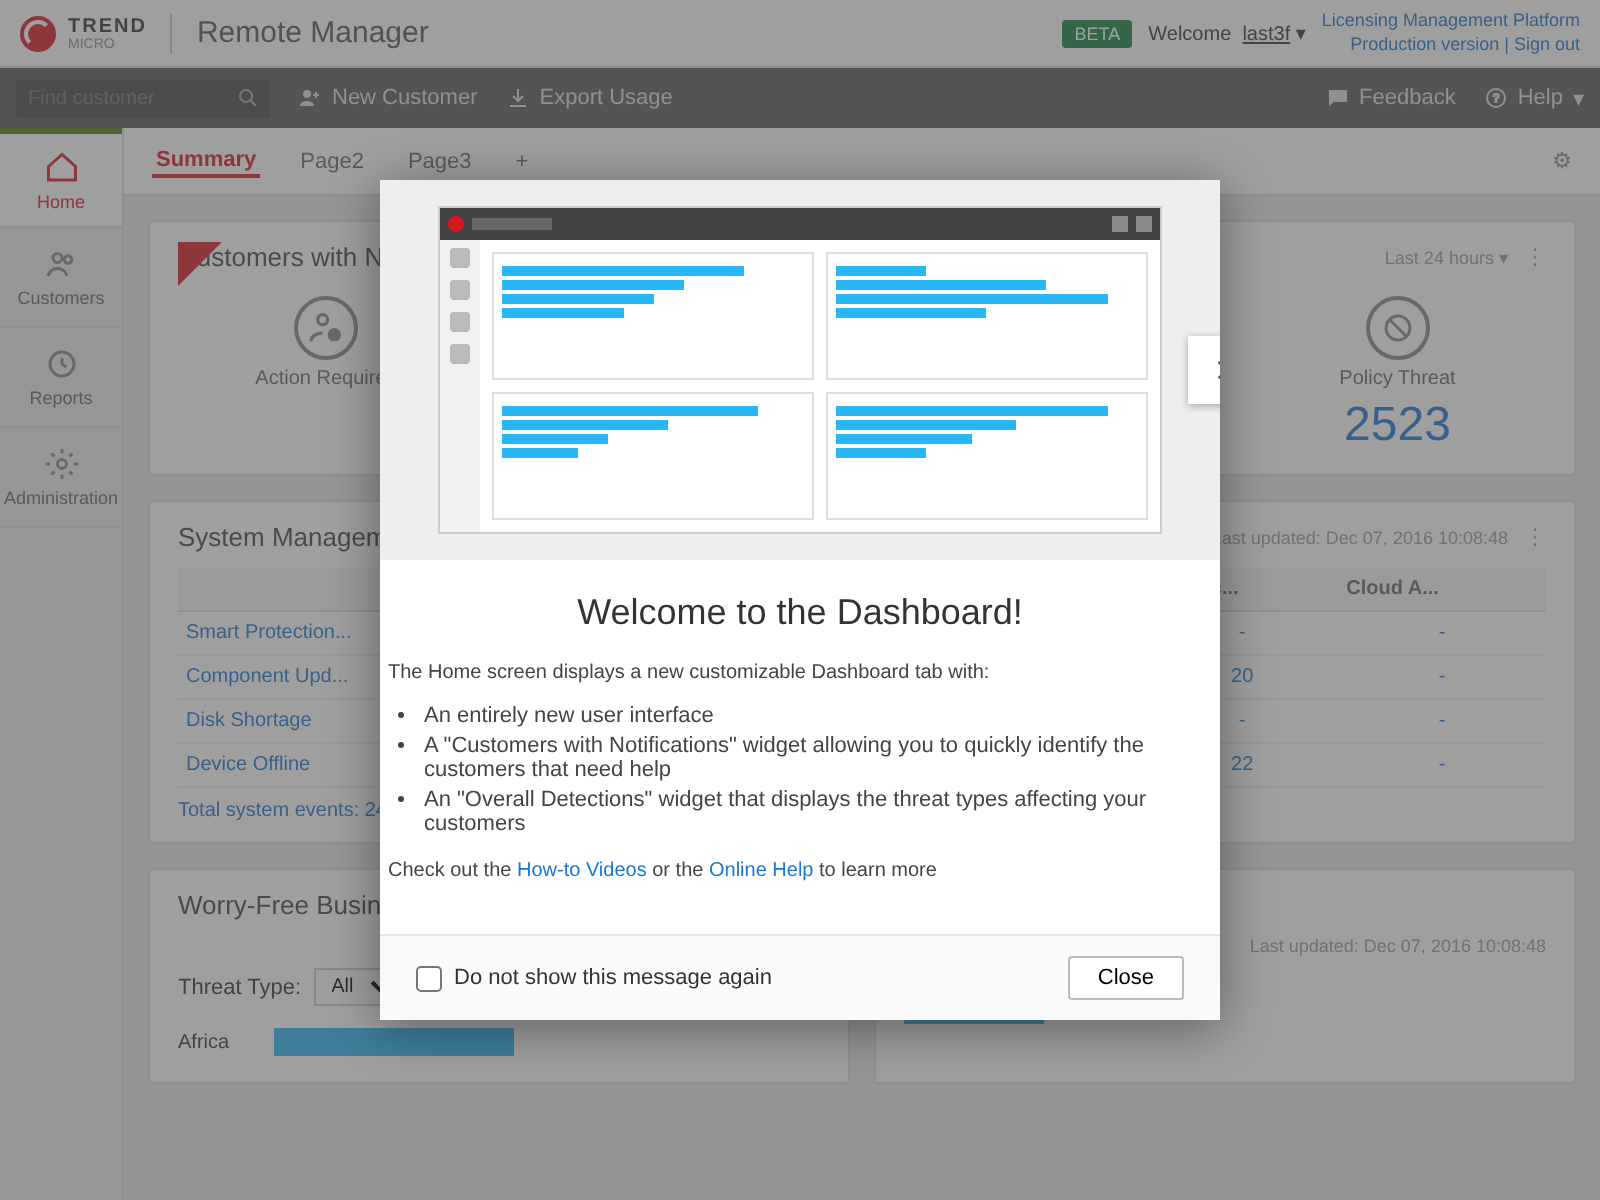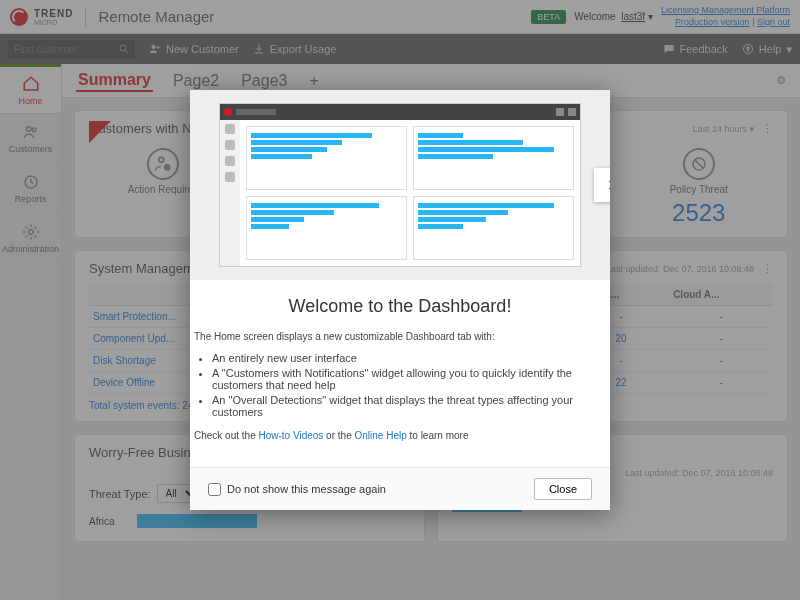--- a/index.html
+++ b/index.html
@@ -9,33 +9,33 @@
 .lcirc{width:18px;height:18px;border-radius:50%;background:#d71920;position:relative}
 .lcirc:after{content:"";position:absolute;width:10px;height:10px;border:2px solid #fff;border-radius:50%;left:2px;top:2px;border-right-color:transparent;border-bottom-color:transparent}
 .ltxt{font-size:10px;font-weight:bold;letter-spacing:1px}
 .lsub{font-size:7px;color:#888}
 .div{width:1px;height:20px;background:#ccc;margin:0 12px}
 .appn{font-size:15px;color:#555}
 .sp{flex:1}
 .beta{background:#15803d;color:#fff;padding:2px 6px;font-size:9px;border-radius:2px}
 .wel{font-size:10px;margin:0 8px}
 .tlinks{font-size:9px;color:#1976d2;line-height:1.3;text-align:right}
-.tlinks a{color:#1976d2;text-decoration:underline;cursor:pointer}
+.tlinks a{color:#1976d2;cursor:pointer}
 .tool{height:30px;background:#5a5a5a;display:flex;align-items:center;padding:0 8px;gap:14px;color:#ddd}
 .srch{background:#484848;border:none;color:#ccc;padding:4px 6px;width:110px;font-size:10px;border-radius:2px}
 .srchw{display:flex;align-items:center;background:#484848;border-radius:2px;padding-right:5px}
 .tb{display:flex;align-items:center;gap:5px;font-size:11px;cursor:pointer}
 .ico{width:12px;height:12px}
 .main{display:flex;height:calc(100% - 64px)}
 .side{width:62px;background:#ececec;border-right:1px solid #ddd}
 .sit{height:50px;display:flex;flex-direction:column;align-items:center;justify-content:center;gap:3px;font-size:9px;color:#666;cursor:pointer;border-bottom:1px solid #e0e0e0}
 .sit.act{background:#fff;border-top:3px solid #4d7c0f;color:#d71920}
 .cont{flex:1;overflow:auto;background:#e8e8e8}
 .tabs{height:34px;background:#fff;display:flex;align-items:center;padding:0 14px;gap:18px;border-bottom:1px solid #ddd}
-.tab{font-size:16px;color:#666;padding:1px 2px;cursor:pointer}
+.tab{font-size:11px;color:#666;padding:1px 2px;cursor:pointer}
 .tab.act{color:#d71920;border-bottom:2px solid #d71920;font-weight:bold}
 .gear{margin-left:auto;color:#888;cursor:pointer}
 .pad{padding:12px}
 .card{background:#fff;border:1px solid #ddd;border-radius:2px;margin-bottom:12px;padding:10px 14px}
 .ch{display:flex;align-items:center;margin-bottom:8px}
 .ct{font-size:13px;color:#444}
 .lu{font-size:9px;color:#999;margin-left:auto}
 .acts{margin-left:8px;color:#999;cursor:pointer}
 .row{display:flex;gap:30px}
 .stat{flex:1;text-align:center}

